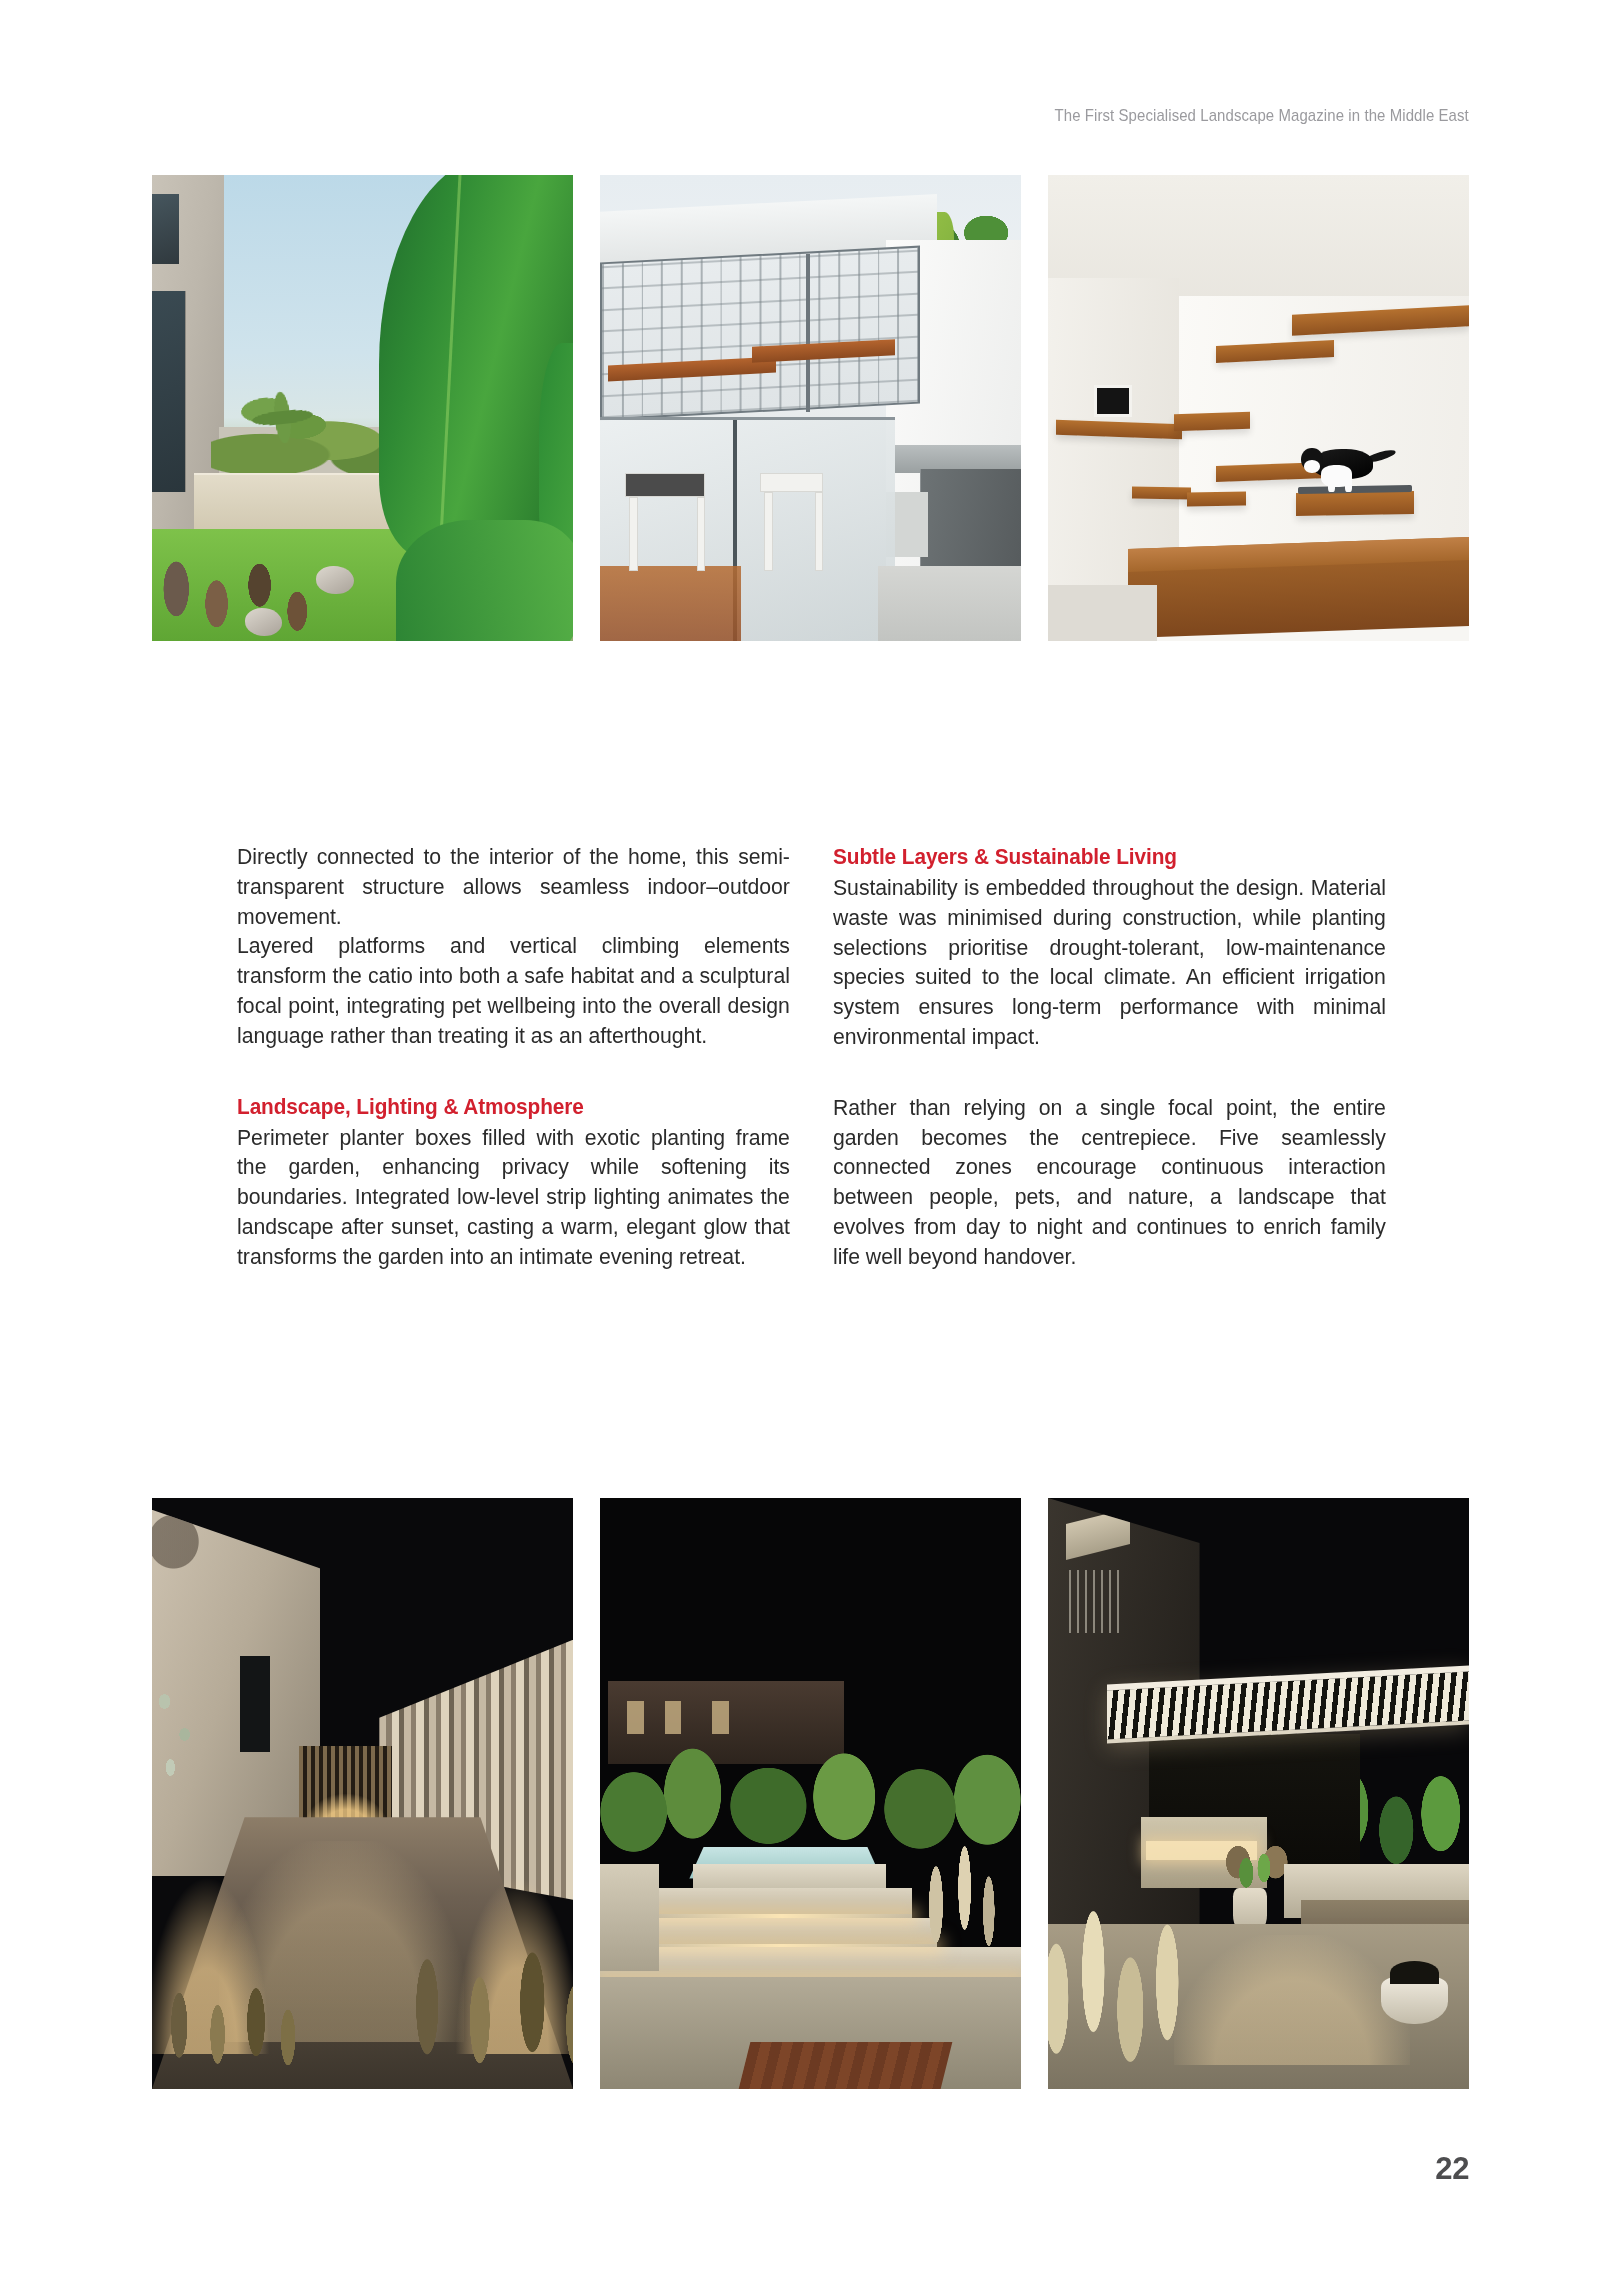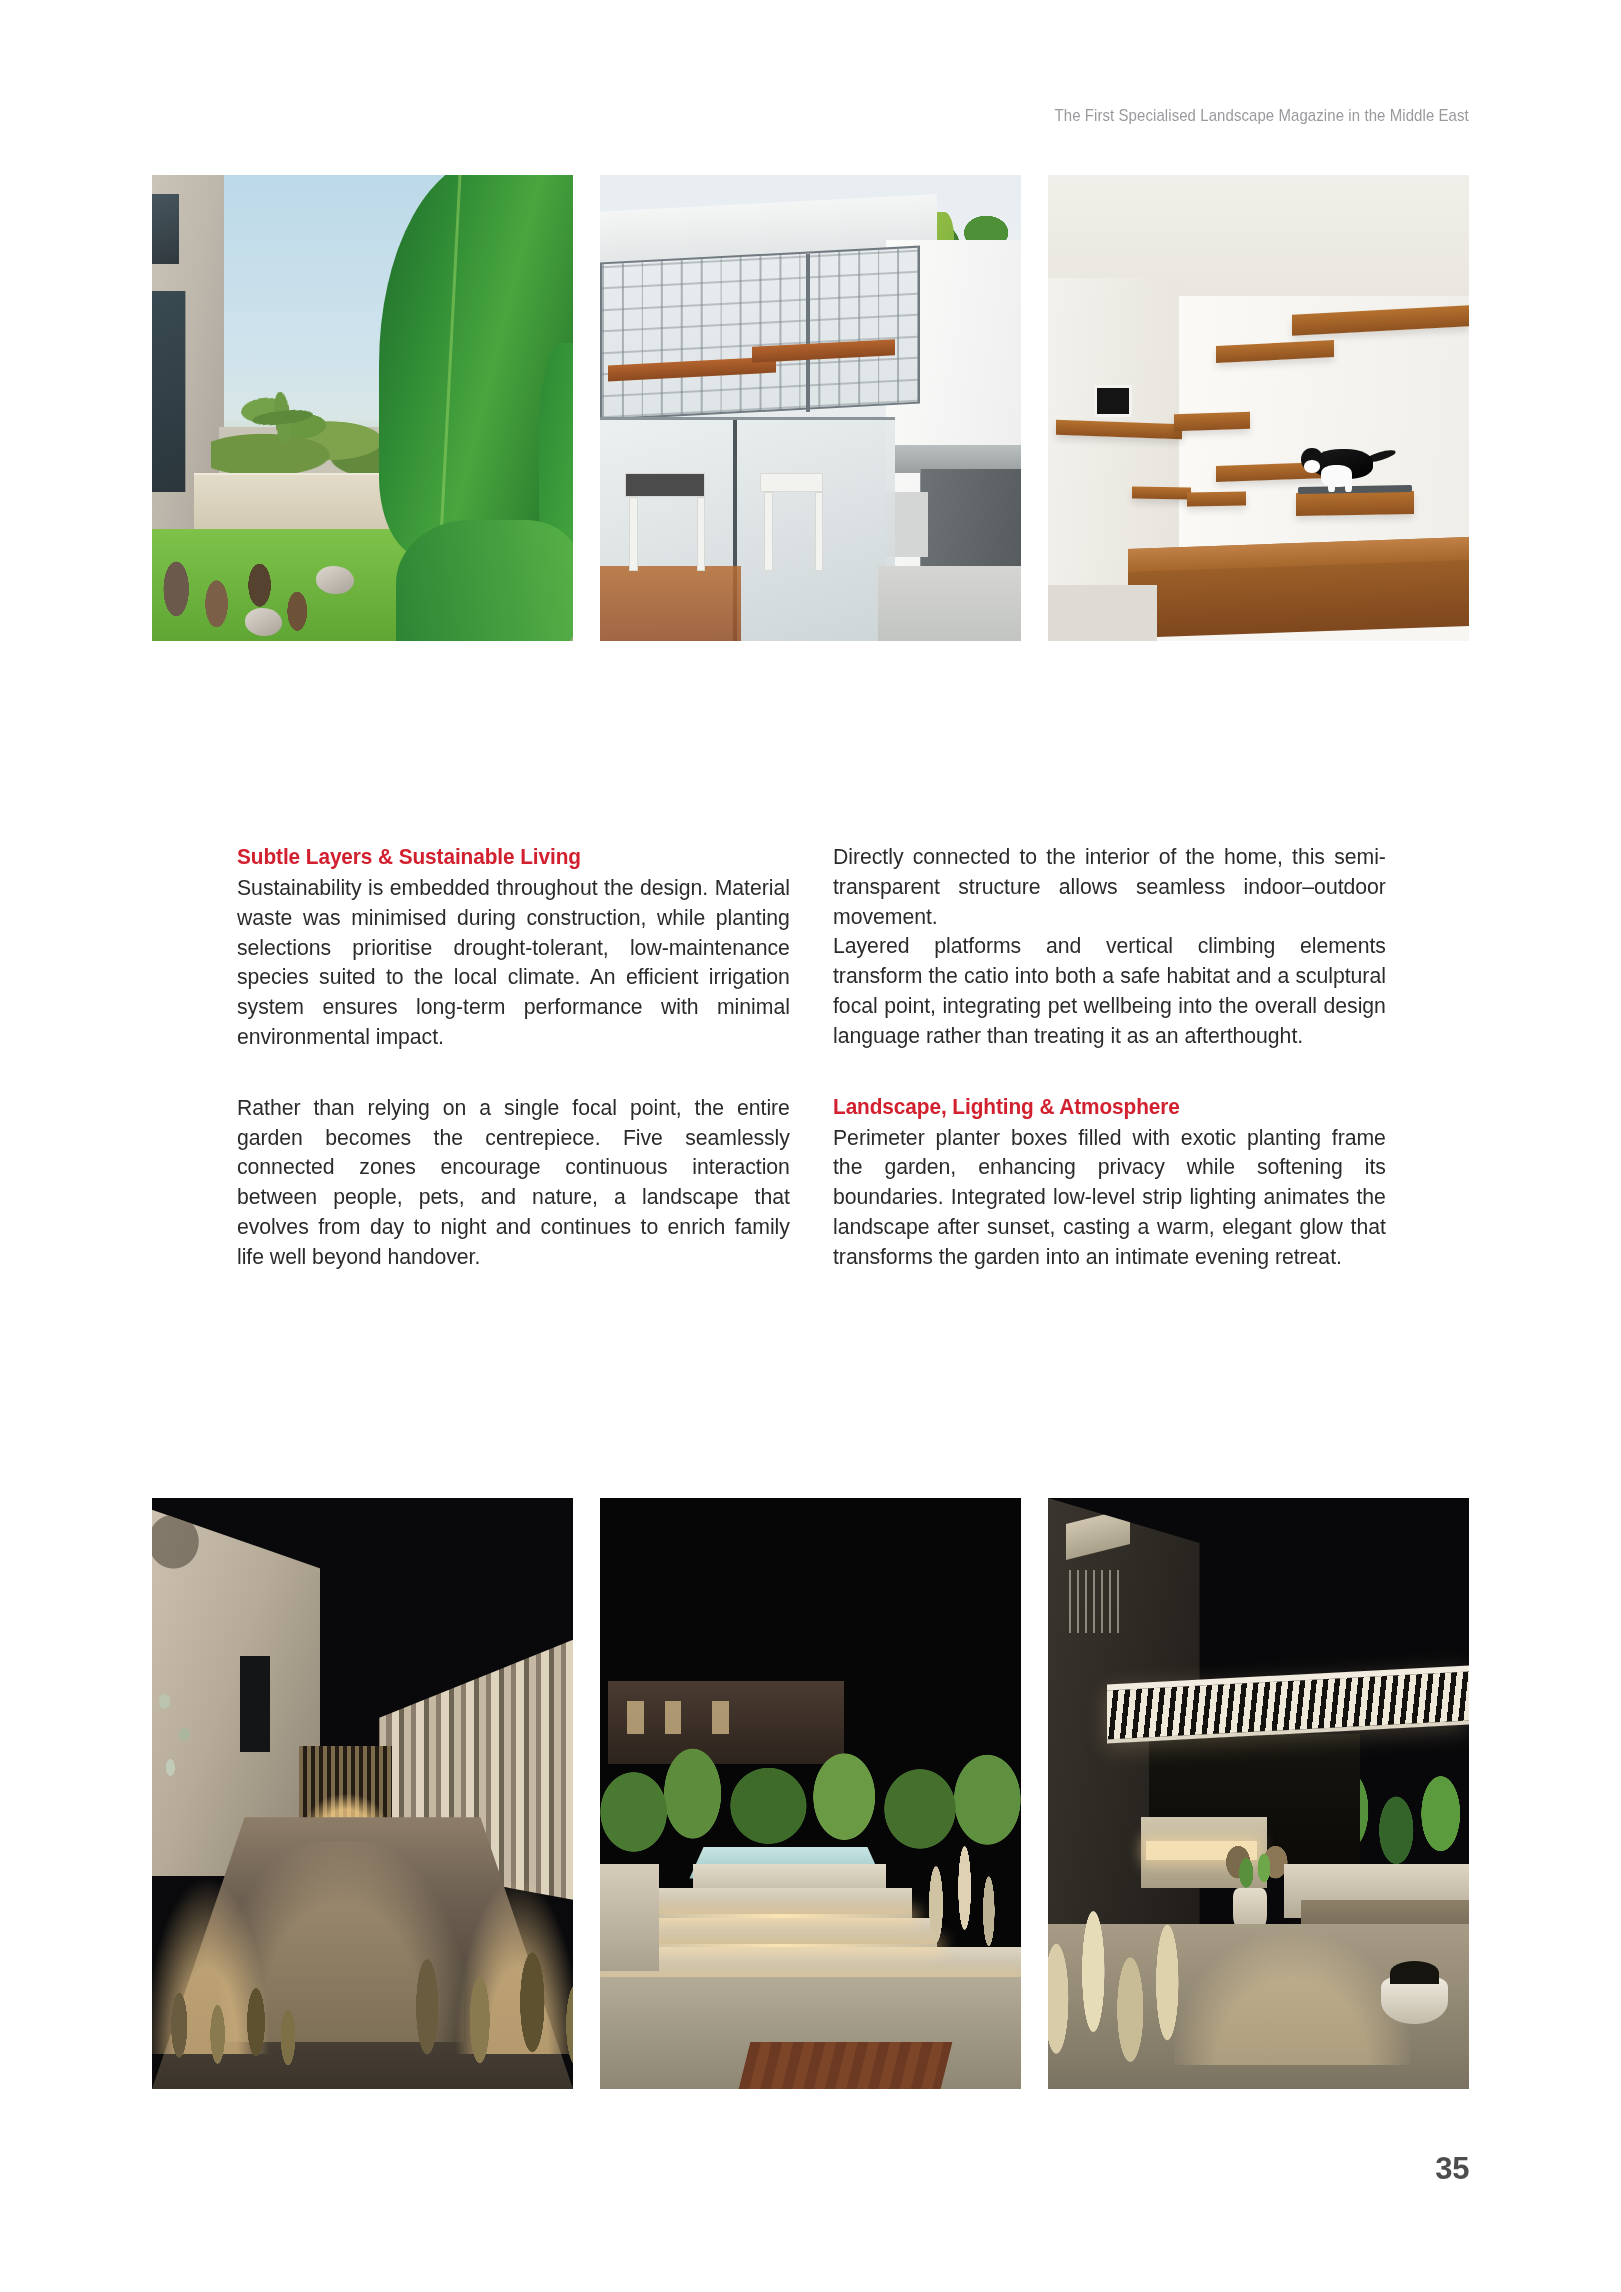--- a/index.html
+++ b/index.html
@@ -670,36 +670,36 @@
       </div>
       <div class="bench"></div>
       <div class="floor"></div>
     </div>
 
   </div>
 
   <div class="text-area">
 
     <div class="column">
+      <p class="body tight last-line-left">Directly connected to the interior of the home, this semi-transparent structure allows seamless indoor–outdoor movement.</p>
+      <p class="body tight last-line-left">Layered platforms and vertical climbing elements transform the catio into both a safe habitat and a sculptural focal point, integrating pet wellbeing into the overall design language rather than treating it as an afterthought.</p>
+
+      <div class="gap-para"></div>
+
+      <div class="section-heading">Landscape, Lighting &amp; Atmosphere</div>
+      <p class="body tight last-line-left">Perimeter planter boxes filled with exotic planting frame the garden, enhancing privacy while softening its boundaries. Integrated low-level strip lighting animates the landscape after sunset, casting a warm, elegant glow that transforms the garden into an intimate evening retreat.</p>
+    </div>
+
+    <div class="column">
       <div class="section-heading">Subtle Layers &amp; Sustainable Living</div>
       <p class="body tight last-line-left">Sustainability is embedded throughout the design. Material waste was minimised during construction, while planting selections prioritise drought-tolerant, low-maintenance species suited to the local climate. An efficient irrigation system ensures long-term performance with minimal environmental impact.</p>
 
       <div class="gap-para"></div>
 
       <p class="body tight last-line-left">Rather than relying on a single focal point, the entire garden becomes the centrepiece. Five seamlessly connected zones encourage continuous interaction between people, pets, and nature, a landscape that evolves from day to night and continues to enrich family life well beyond handover.</p>
-    </div>
-
-    <div class="column">
-      <p class="body tight last-line-left">Directly connected to the interior of the home, this semi-transparent structure allows seamless indoor–outdoor movement.</p>
-      <p class="body tight last-line-left">Layered platforms and vertical climbing elements transform the catio into both a safe habitat and a sculptural focal point, integrating pet wellbeing into the overall design language rather than treating it as an afterthought.</p>
-
-      <div class="gap-para"></div>
-
-      <div class="section-heading">Landscape, Lighting &amp; Atmosphere</div>
-      <p class="body tight last-line-left">Perimeter planter boxes filled with exotic planting frame the garden, enhancing privacy while softening its boundaries. Integrated low-level strip lighting animates the landscape after sunset, casting a warm, elegant glow that transforms the garden into an intimate evening retreat.</p>
     </div>
 
   </div>
 
   <div class="photo-row bottom">
 
     <div class="photo p4">
       <div class="sky"></div>
       <div class="slatwall"></div>
       <div class="leftbldg">
@@ -756,16 +756,16 @@
       <div class="potplant"></div>
       <div class="pot"></div>
       <div class="floor"></div>
       <div class="floorglow"></div>
       <div class="firebowl"></div>
       <div class="pennisetum"></div>
     </div>
 
   </div>
 
-  <div class="page-number">35</div>
+  <div class="page-number">22</div>
 
 </div>
 
 
 </body></html>

